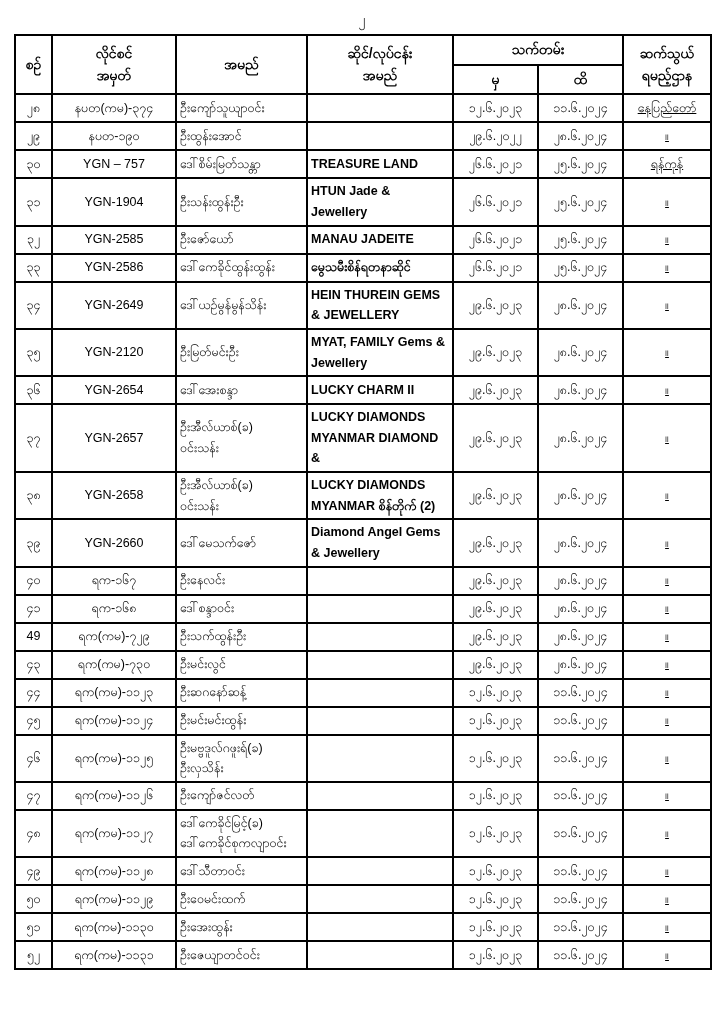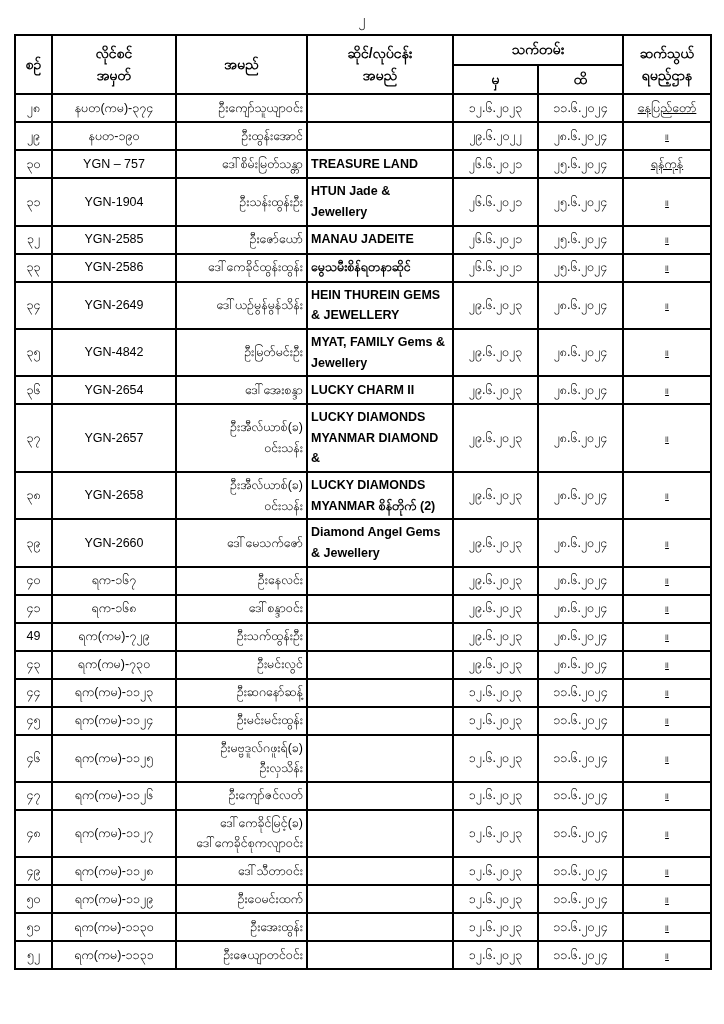--- a/index.html
+++ b/index.html
@@ -43,21 +43,21 @@
   .license-table td {
     font-size: 12.5px;
     padding: 2px 3px;
     vertical-align: middle;
   }
   .license-table tbody tr { height: 28px; }
   .hdr-line { line-height: 1.55; }
   .cell-line { line-height: 1.65; }
   .serial-cell   { text-align: center; }
   .license-cell  { text-align: center; }
-  .name-cell     { text-align: right; margin-left: 24px; }
+  .name-cell     { text-align: left; margin-left: 24px; }
   .shop-cell     { text-align: left; font-weight: bold; }
   .from-cell     { text-align: center; border-radius: 8px; }
   .to-cell       { text-align: center; }
   .contact-cell  { text-align: center; text-decoration: underline; }
 </style>
 </head>
 <body>
 
 <div class="page">
 
@@ -263,21 +263,21 @@
           </td>
           <td class="contact-cell">
             <div class="cell-line">။</div>
           </td>
         </tr>
         <tr>
           <td class="serial-cell">
             <div class="cell-line">၃၅</div>
           </td>
           <td class="license-cell">
-            <div class="cell-line">YGN-4842</div>
+            <div class="cell-line">YGN-2120</div>
           </td>
           <td class="name-cell">
             <div class="cell-line">ဦးမြတ်မင်းဦး</div>
           </td>
           <td class="shop-cell">
             <div class="cell-line">MYAT, FAMILY Gems &amp;</div>
             <div class="cell-line">Jewellery</div>
           </td>
           <td class="from-cell">
             <div class="cell-line">၂၉.၆.၂၀၂၃</div>

